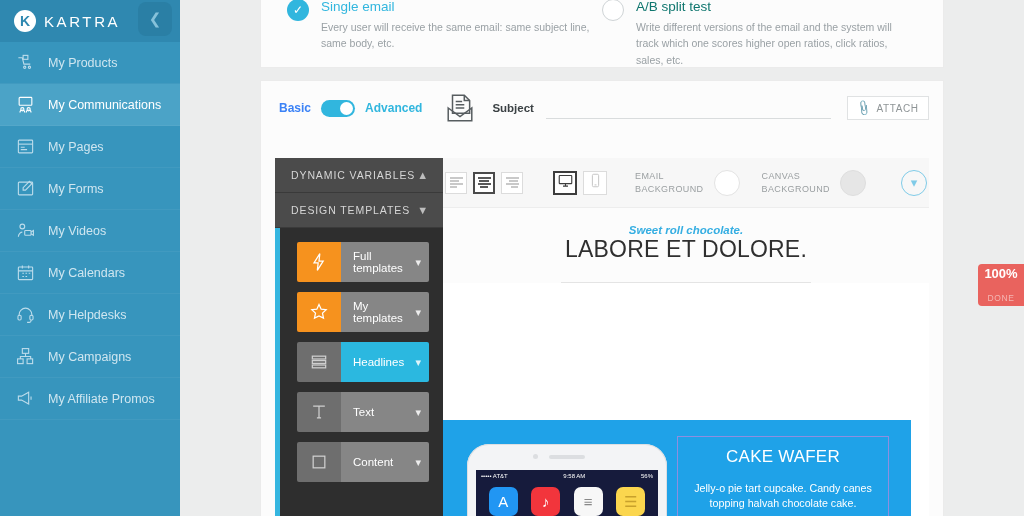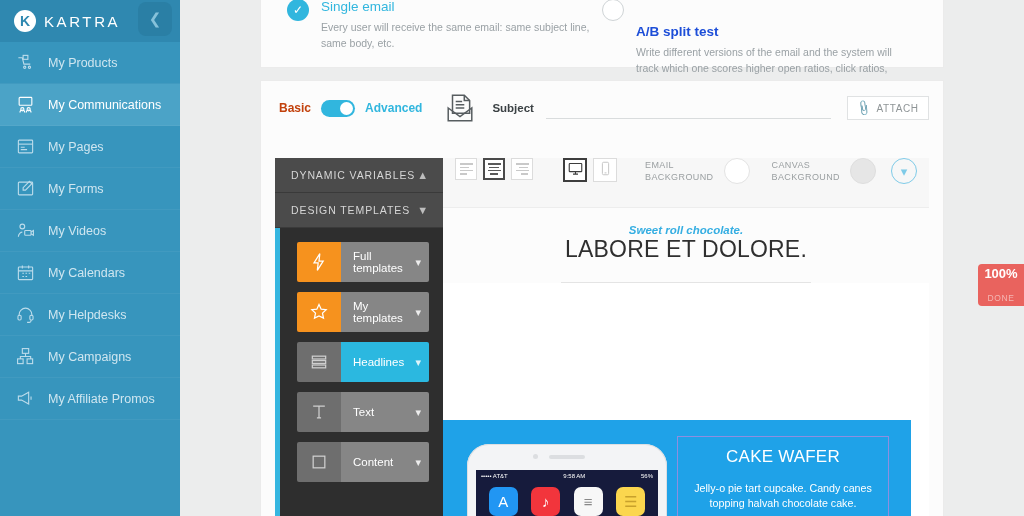--- a/index.html
+++ b/index.html
@@ -65,33 +65,33 @@
   .type-radio{
     width:22px;height:22px;border-radius:50%;flex:0 0 22px;margin-right:12px;
   }
   .type-radio.on{
     background:#31b6de; color:#fff; display:flex;align-items:center;justify-content:center;
     font-size:12px;
   }
   .type-radio.off{ border:1.5px solid #cfd4d6; background:#fff; }
   .type-title{ font-size:13.5px; margin-bottom:5px; }
   .type-title.sel{ color:#31b6de; }
-  .type-title.unsel{ color:#1d4ed8; font-weight:bold;margin-top:25px; }
+  .type-title.unsel{ color:#0f766e; font-weight:normal; }
   .type-desc{ font-size:10.5px; color:#9aa1a5; line-height:1.55; max-width:300px; }
 
   
   #editor-card{
     position:absolute; left:260px; top:80px; width:684px; height:460px;
     background:#fcfcfc; border:1px solid #ebebeb;
   }
 
   #toolbar-row{
     height:54px; display:flex; align-items:center; padding:0 14px 0 18px;
   }
-  .tb-basic{ font-size:12px; color:#c2410c; font-weight:bold;}
+  .tb-basic{ font-size:12px; color:#3b82f6; font-weight:bold;}
   .tb-toggle{
     width:34px;height:17px;border-radius:9px;background:#31b6de;
     margin:0 10px; position:relative; cursor:pointer;
   }
   .tb-toggle .knob{
     position:absolute; right:2px; top:2px; width:13px;height:13px;
     border-radius:50%; background:#fff;
   }
   .tb-adv{ font-size:12px; color:#31b6de; font-weight:bold;}
   .env-ico{ margin-left:24px; width:28px;height:30px; }
@@ -144,21 +144,21 @@
   .tool-lbl .chev{ font-size:11px; opacity:.85;}
   .tool-ico svg{ width:20px;height:20px; fill:none; stroke:currentColor; stroke-width:1.5;}
 
   
   #preview{
     position:absolute; left:182px; top:77px; right:14px; bottom:0;
     background:#ffffff; overflow:hidden;
   }
   #prev-toolbar{
     height:50px; background:#f7f7f7; border-bottom:1px solid #ededed;
-    display:flex; align-items:flex-start; padding:0 12px;
+    display:flex; align-items:center; padding:0 2px;
   }
   .ic-box{
     width:22px;height:22px;border:1px solid #dcdcdc;background:#fff;
     margin-right:6px; display:flex;align-items:center;justify-content:center; cursor:pointer;
   }
   .ic-box.on{ border:2px solid #4a4a4a; }
   .ic-box .lines{ width:13px; }
   .ic-box .lines i{ display:block; height:1.6px; background:#c9c9c9; margin:1.6px 0;}
   .ic-box.on .lines i{ background:#5a5a5a; }
   .gap{ width:24px; }

